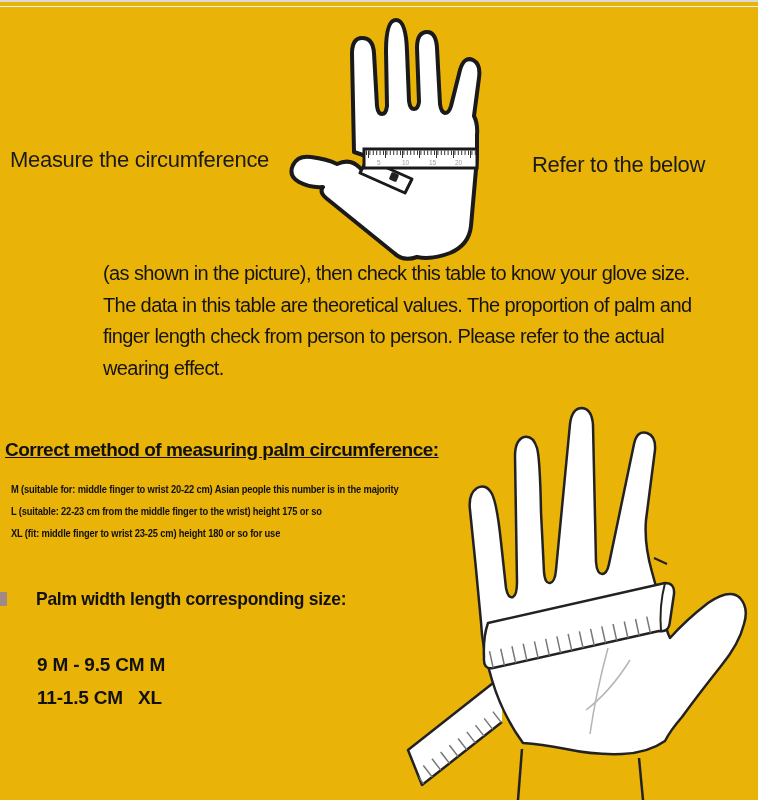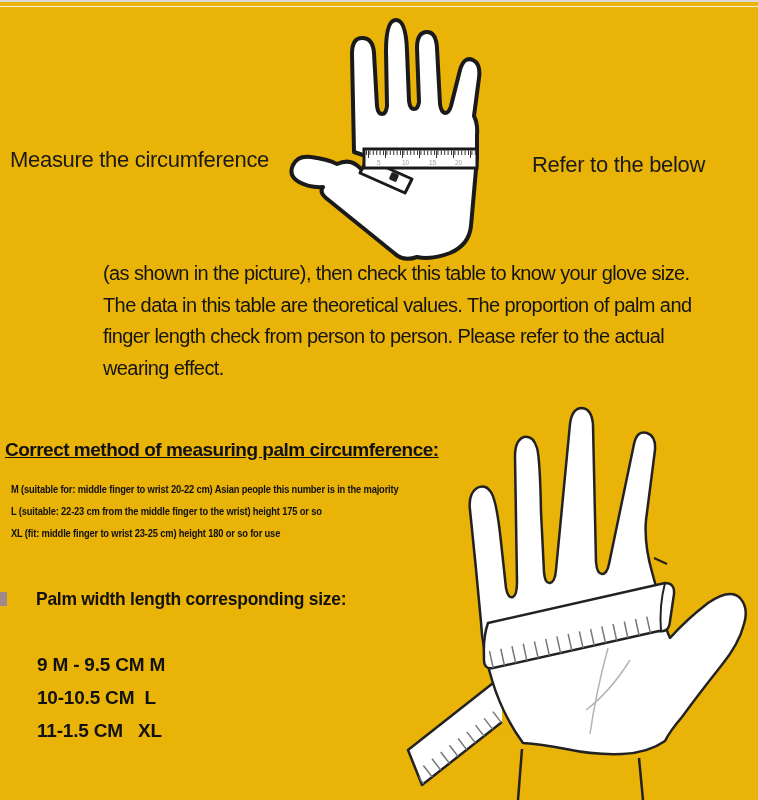--- a/index.html
+++ b/index.html
@@ -73,21 +73,20 @@
   <div class="abs h2" style="left:5px;top:439px;">Correct method of measuring palm circumference:</div>
   <div class="abs method-items" style="left:11px;top:479px;">
     <div>M (suitable for: middle finger to wrist 20-22 cm) Asian people this number is in the majority</div>
     <div>L (suitable: 22-23 cm from the middle finger to the wrist) height 175 or so</div>
     <div>XL (fit: middle finger to wrist 23-25 cm) height 180 or so for use</div>
   </div>
 
   <div class="abs size-head" style="left:36px;top:588px;">Palm width length corresponding size:</div>
   <div class="abs size-items" style="left:37px;top:648px;">
     <div>9 M - 9.5 CM M</div>
-    <div>10-10.5 CM  L</div>
     <div>11-1.5 CM   XL</div>
   </div>
 
   <div class="edge-mark"></div>
 
   <svg style="left:398px;top:392px;" width="360" height="408" viewBox="0 0 360 408">
     <defs>
       <clipPath id="tailClip">
           <path d="M 104 284 L 10 358 L 24 393 L 104 330 Z"></path>
         </clipPath>

